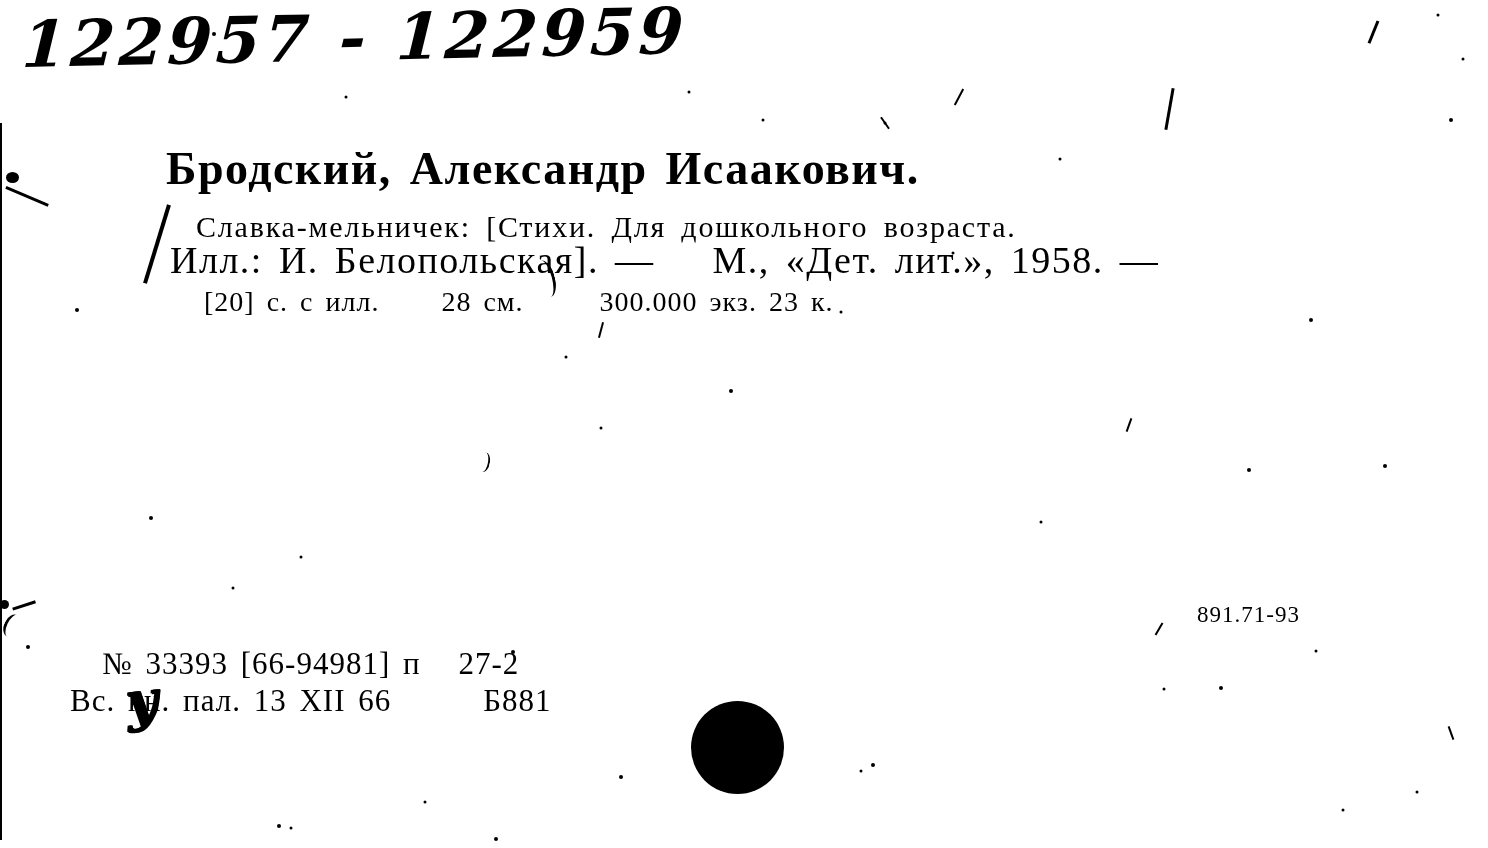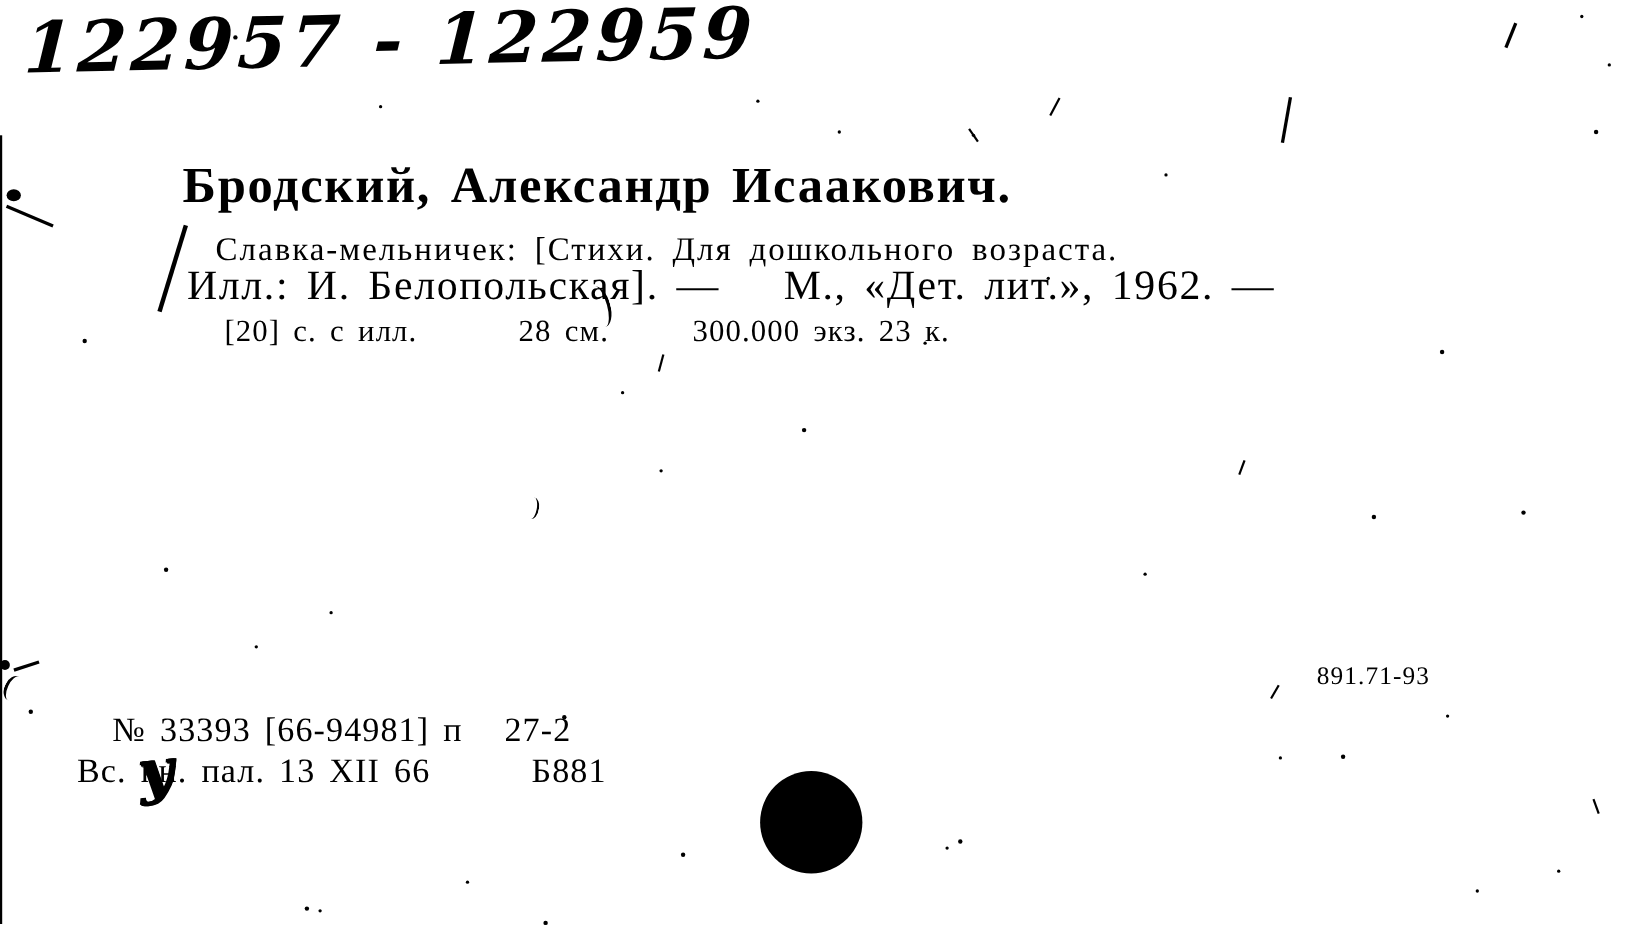--- a/index.html
+++ b/index.html
@@ -21,21 +21,21 @@
   }
 
   
   .entry{position:absolute;left:0;top:140px;width:1488px;}
   .entry p{margin:0;position:absolute;white-space:nowrap;}
   .author{left:166px;top:2px;font-size:46px;font-weight:bold;letter-spacing:1.5px;word-spacing:5px;}
   .title{left:196px;top:70px;font-size:30px;letter-spacing:1.8px;word-spacing:6px;}
   .imprint{left:170px;top:98px;font-size:38px;letter-spacing:1.5px;word-spacing:5px;}
   .imprint .right{margin-left:58px;}
   .collation{left:204px;top:146px;font-size:28px;letter-spacing:1px;word-spacing:4px;}
-  .collation .gap1{margin-left:92px;}
+  .collation .gap1{margin-left:62px;}
   .collation .gap2{margin-left:76px;text-align:right;}
 
   
   .classification{
     position:absolute;left:1197px;top:602px;
     font-size:23px;letter-spacing:1px;white-space:nowrap;
   }
 
   
   .registry{position:absolute;left:70px;top:645px;font-size:31px;letter-spacing:1px;word-spacing:4px;}
@@ -81,21 +81,21 @@
 </head>
 <body>
 
 <div class="card">
 
   <div class="hand-number">122957 - 122959</div>
 
   <div class="entry">
     <p class="author">Бродский, Александр Исаакович.</p>
     <p class="title">Славка-мельничек: [Стихи. Для дошкольного возраста.</p>
-    <p class="imprint"><span>Илл.: И. Белопольская]. —</span><span class="right">М., «Дет. лит.», 1962. —</span></p>
+    <p class="imprint"><span>Илл.: И. Белопольская]. —</span><span class="right">М., «Дет. лит.», 1958. —</span></p>
     <p class="collation"><span>[20] с. с илл.</span><span class="gap1">28 см.</span><span class="gap2">300.000 экз. 23 к.</span></p>
   </div>
 
   <div class="classification">891.71-93</div>
 
   <div class="registry">
     <p><span>№ 33393 [66-94981] п</span><span class="gap-27">27-2</span></p>
     <p><span>Вс. кн. пал. 13 XII 66</span><span class="gap-b881">Б881</span></p>
     <span class="overlay-glyph">у</span>
   </div>

